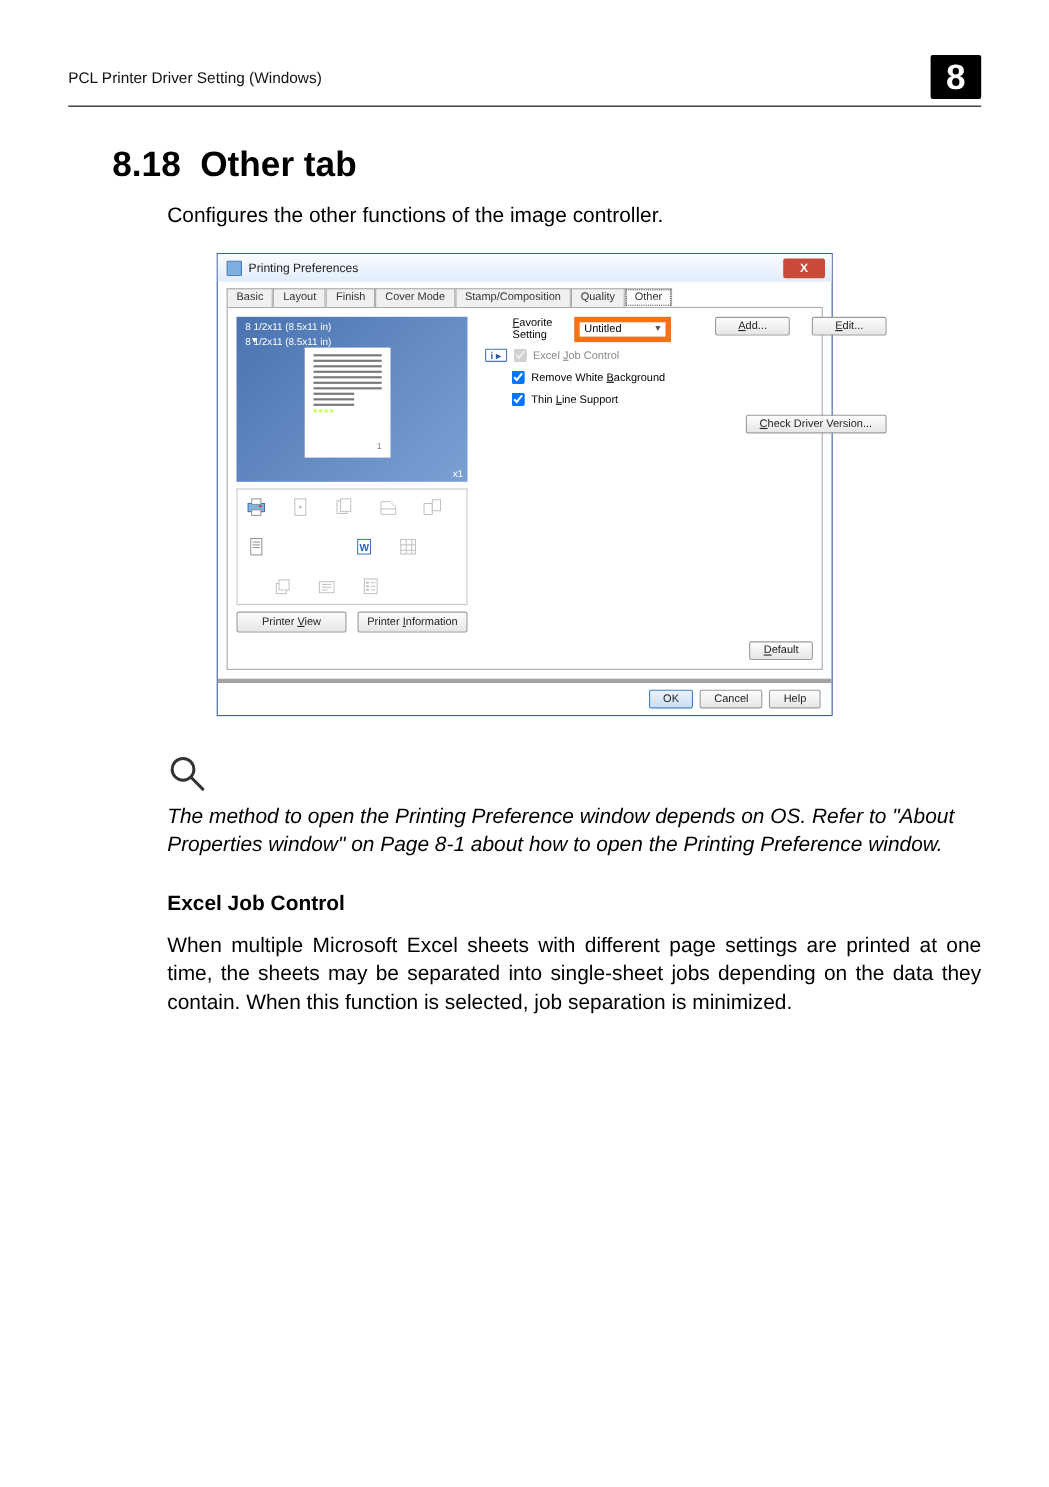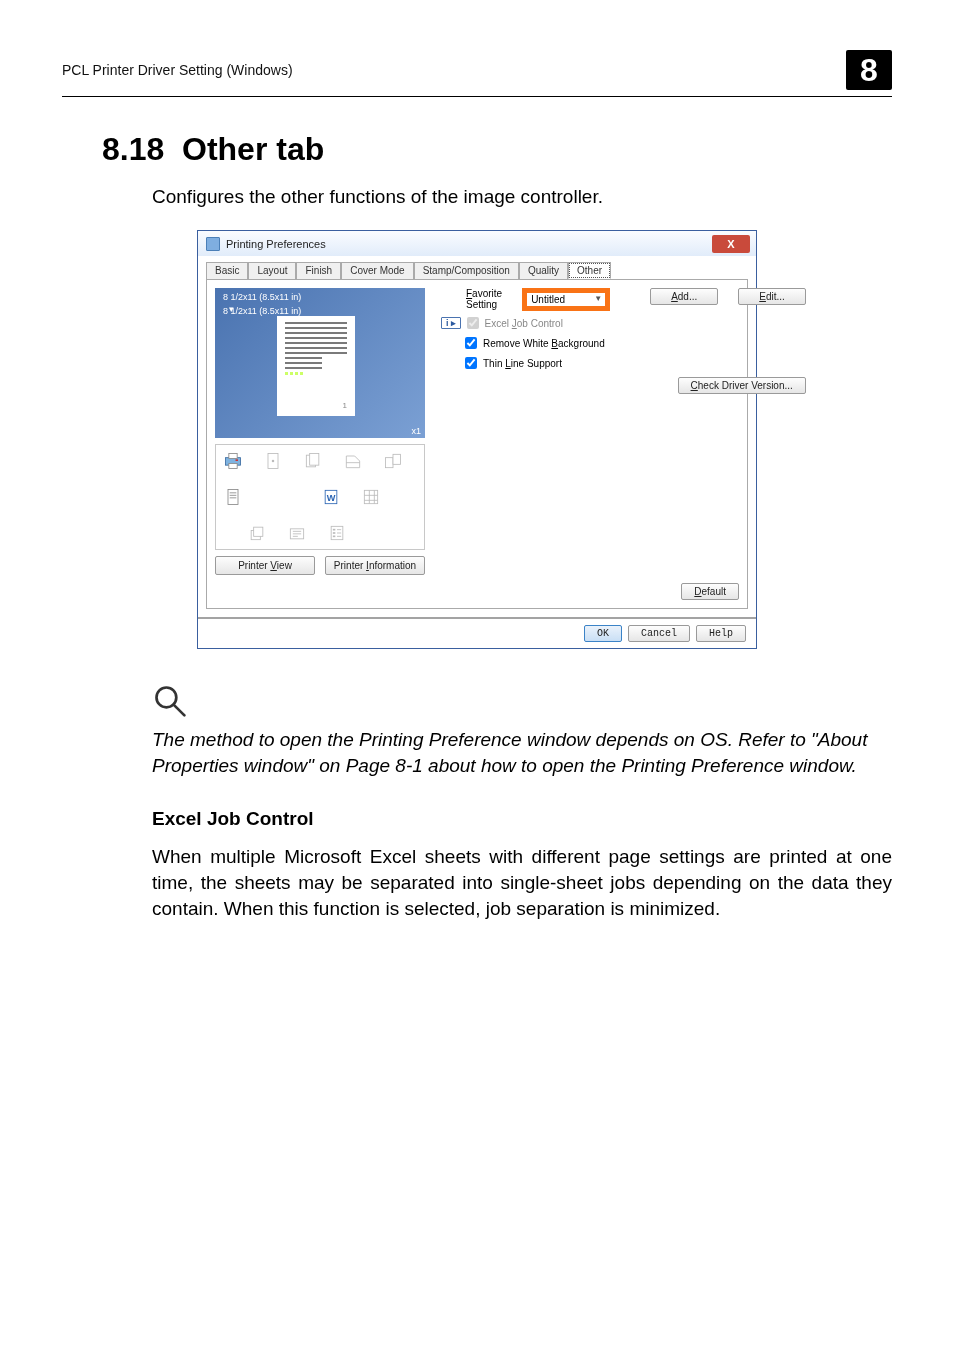--- a/index.html
+++ b/index.html
@@ -47,21 +47,21 @@
   .ic svg { width:20px; height:20px; }
   .printer-row { display:flex; gap:10px; }
   .printer-row .winbtn { flex:1; padding:3px 4px; }
   .opt-row { display:flex; align-items:center; gap:6px; margin-bottom: 8px; margin-left: 6px; }
   .info-badge { border:1px solid #4a73b0; font-weight:bold; font-size:9px; padding:0 4px; border-radius:1px; color:#2c5aa0; background:#fff; }
   .cbx { width:12px; height:12px; cursor:pointer; }
   .opt-text.disabled { color:#888; }
   .u { text-decoration: underline; }
   .right-bottom { display:flex; justify-content:flex-end; }
   .default-row { display:flex; justify-content:flex-end; margin-top:8px; }
-  .dlg-buttons { display:flex; justify-content:flex-end; gap:6px; padding: 6px 10px; border-top: 2px solid #a3a3a3; font-family: Liberation Mono, monospace; }
+  .dlg-buttons { display:flex; justify-content:flex-end; gap:6px; padding: 6px 10px; border-top: 4px solid #a3a3a3; }
   .dlg-buttons .ok { border: 1px solid #3b83c7; background: linear-gradient(#eaf2fb,#c9dff5); }
 
   .detail-icon { margin-top: 34px; margin-left: 90px; }
   .detail-icon svg { width: 36px; height: 36px; }
   .detail-h { font-weight: bold; font-size: 18px; margin-left: 90px; margin-top: 2px; }
   .detail-body { font-style: italic; font-size: 19px; margin-left: 90px; margin-top: 4px; line-height: 1.35; }
 
   .sub-h { font-weight: bold; font-size: 19px; margin-left: 90px; margin-top: 30px; margin-bottom: 14px; }
   .body-p { font-size: 19px; margin-left: 90px; line-height: 1.35; text-align: justify; }
 </style>

